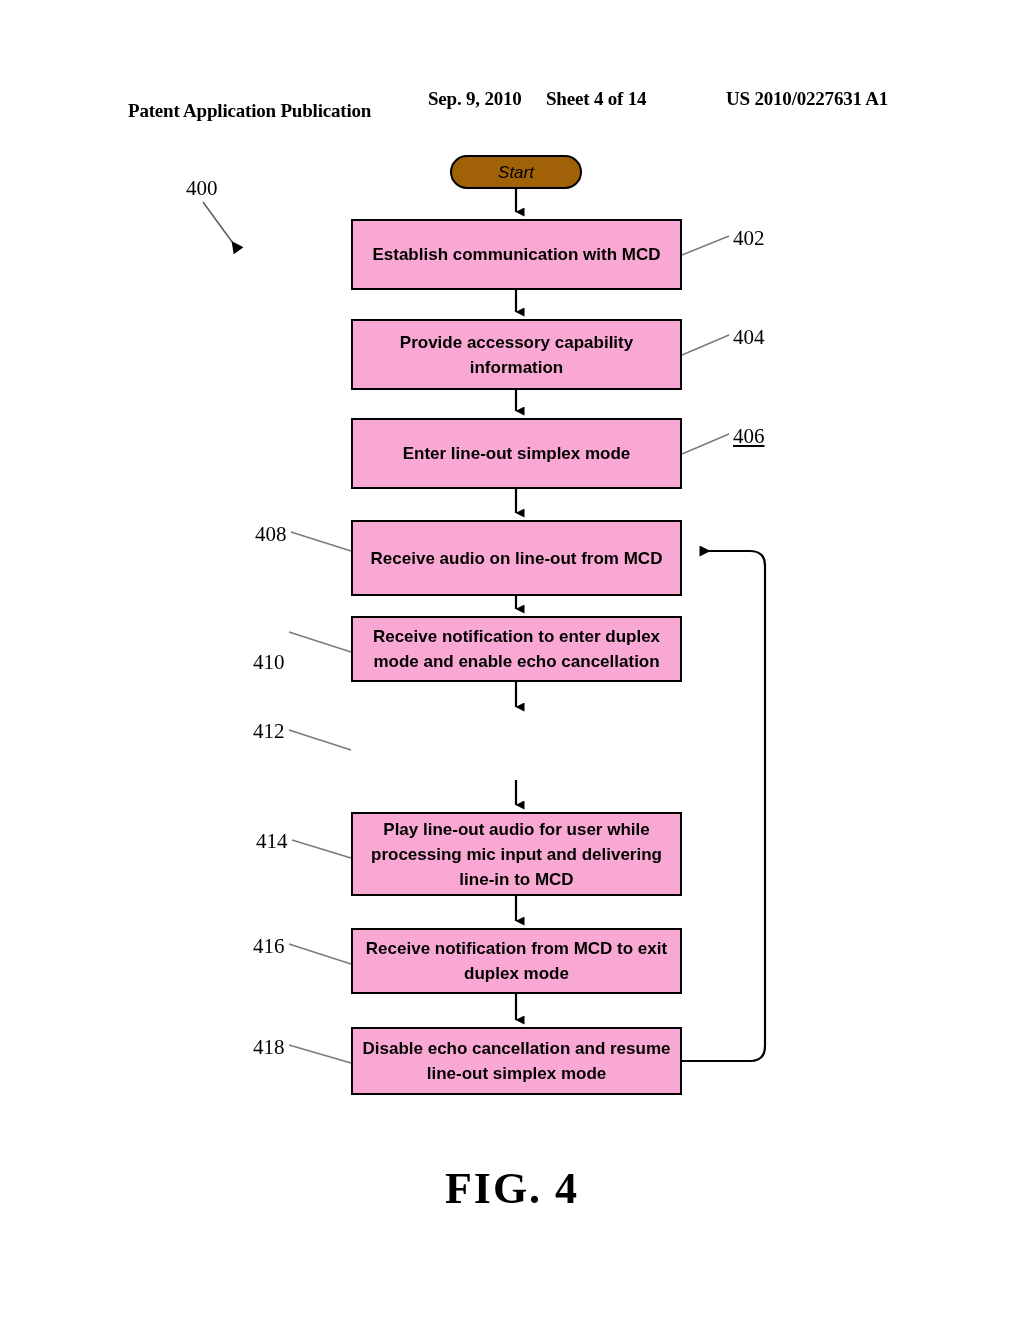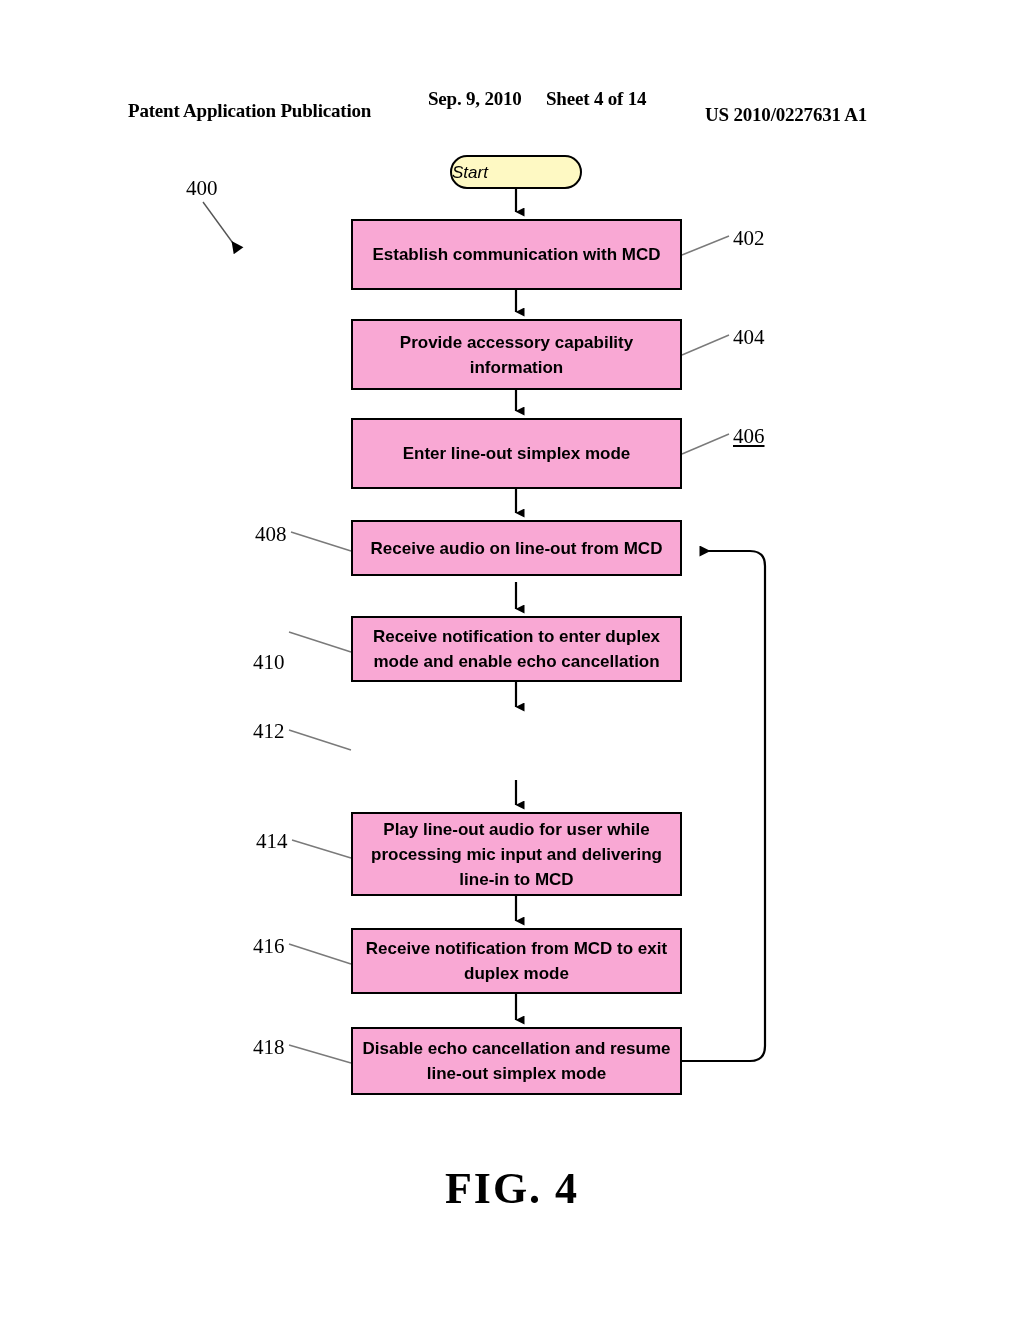--- a/index.html
+++ b/index.html
@@ -25,21 +25,21 @@
     height: 26px;
     font-family: "Liberation Serif", serif;
     font-weight: bold;
     font-size: 19px;
     letter-spacing: -0.2px;
     white-space: nowrap;
   }
   #patent-header .h-pub   { position: absolute; left: 128px; top: 12px; }
   #patent-header .h-date  { position: absolute; left: 428px; top: 0; }
   #patent-header .h-sheet { position: absolute; left: 546px; top: 0; }
-  #patent-header .h-num   { position: absolute; left: 705px; top: 0; margin-top: 16px; }
+  #patent-header .h-num   { position: absolute; left: 726px; top: 0; }
 
   
   #flowchart {
     position: absolute;
     top: 0;
     left: 0;
     width: 1024px;
     height: 1320px;
   }
   #flow-svg {
@@ -53,23 +53,24 @@
 
   
   .start-node {
     position: absolute;
     left: 450px;
     top: 155px;
     width: 132px;
     height: 34px;
     border: 2.2px solid #000;
     border-radius: 17px;
-    background: #fef9c3;
+    background: #a16207;
     display: flex;
     align-items: center;
+    justify-content: center;
     box-sizing: border-box;
   }
   .start-node span {
     font-family: "Liberation Sans", sans-serif;
     font-style: italic;
     font-size: 17px;
     line-height: 1;
   }
 
   
@@ -90,21 +91,21 @@
   .proc-box span {
     font-family: "Liberation Sans", sans-serif;
     font-size: 17px;
     line-height: 25px;
     display: block;
   }
 
   .box-402 { top: 219px;  height: 71px; }
   .box-404 { top: 319px;  height: 71px; }
   .box-406 { top: 418px;  height: 71px; }
-  .box-408 { top: 520px;  height: 56px; }
+  .box-408 { top: 520px;  height: 76px; }
   .box-410 { top: 616px;  height: 66px; }
   .box-412 { top: 714px;  height: 66px; }
   .box-414 { top: 812px;  height: 84px; }
   .box-416 { top: 928px;  height: 66px; }
   .box-418 { top: 1027px; height: 68px; }
 
   
   .ref-num {
     position: absolute;
     font-family: "Liberation Serif", serif;

